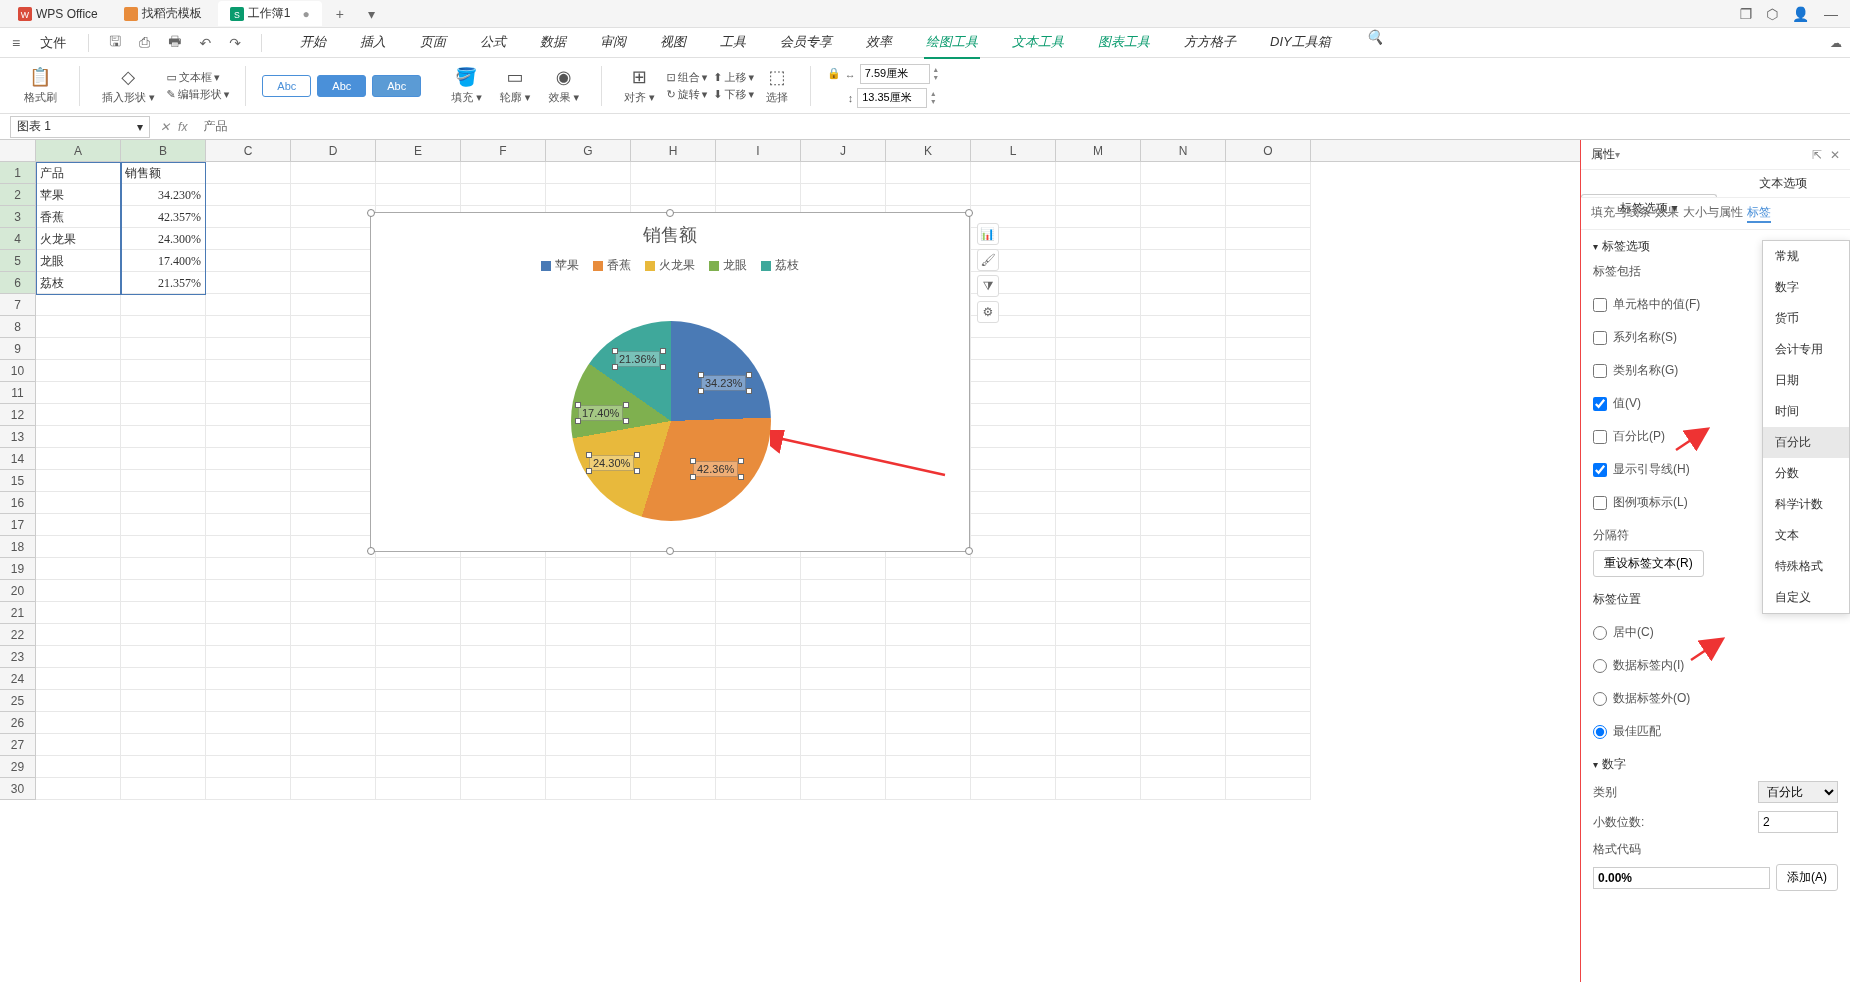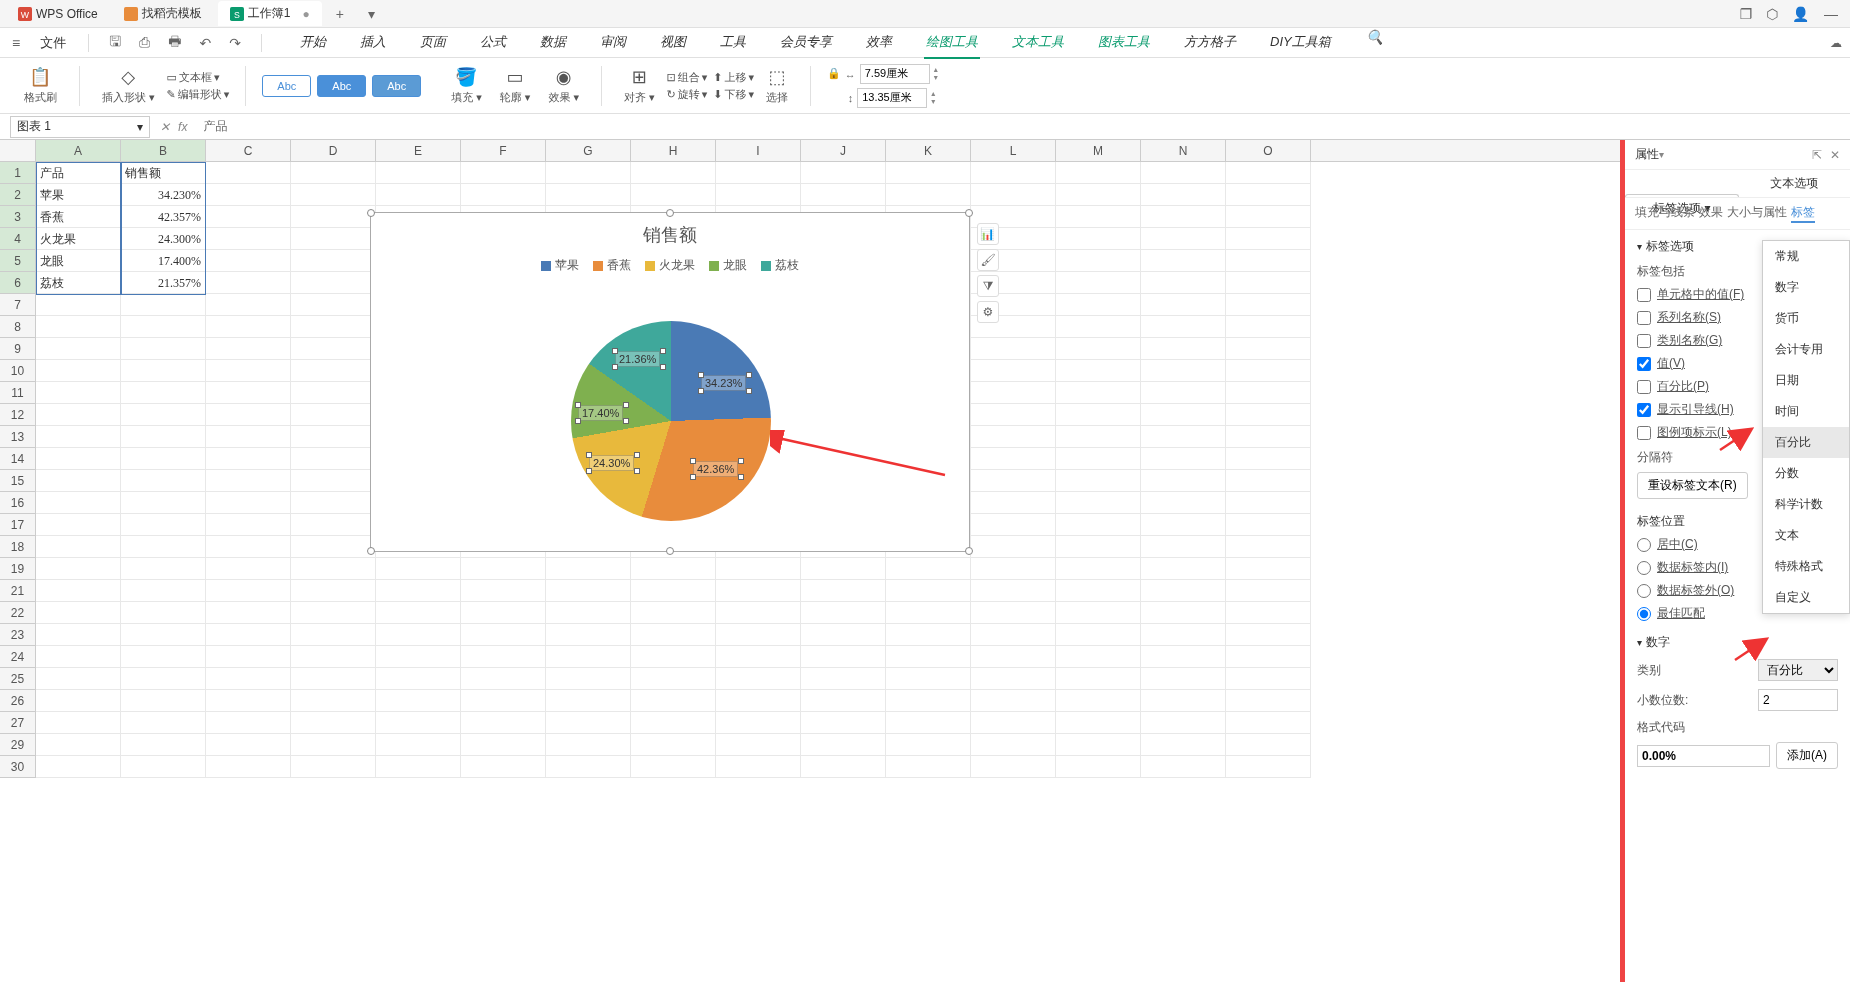--- a/index.html
+++ b/index.html
@@ -75,34 +75,34 @@
 .chart-legend { display: flex; justify-content: center; gap: 14px; margin-top: 10px; font-size: 12px; color: #555; }
 .legend-item { display: flex; align-items: center; gap: 4px; }
 .legend-sq { width: 10px; height: 10px; }
 .pie { position: absolute; left: 200px; top: 108px; width: 200px; height: 200px; border-radius: 50%; }
 .pie-label { position: absolute; font-size: 11px; background: rgba(255,255,255,0.3); padding: 1px 3px; border: 1px solid rgba(0,0,0,0.2); color: #333; }
 .pie-handle { position: absolute; width: 6px; height: 6px; background: #fff; border: 1px solid #666; }
 .chart-tools { position: absolute; right: -30px; top: 10px; display: flex; flex-direction: column; gap: 4px; }
 .chart-tool { width: 22px; height: 22px; border: 1px solid #ddd; border-radius: 3px; background: #fff; display: flex; align-items: center; justify-content: center; font-size: 12px; color: #666; }
 
 
-.right-panel { width: 230px; border-left: 5px solid #ef4444; background: #fff; display: flex; flex-direction: column; font-size: 12px; }
+.right-panel { width: 270px; border-left: 1px solid #ef4444; background: #fff; display: flex; flex-direction: column; font-size: 12px; }
 .panel-header { height: 30px; display: flex; align-items: center; justify-content: space-between; padding: 0 10px; border-bottom: 1px solid #eee; }
 .panel-tabs { display: flex; height: 28px; border-bottom: 1px solid #eee; }
 .panel-tab { flex: 1; text-align: center; line-height: 26px; font-size: 12px; }
 .panel-tab.active { border: 1px solid #ccc; border-bottom: none; border-radius: 3px 3px 0 0; margin-top: 24px; }
 .panel-subtabs { display: flex; gap: 4px; padding: 6px 10px; font-size: 12px; border-bottom: 1px solid #eee; }
 .panel-subtab { color: #666; }
 .panel-subtab.active { color: #4a90d9; border-bottom: 2px solid #4a90d9; }
 .panel-body { flex: 1; overflow-y: auto; padding: 8px 12px; position: relative; }
 .panel-section { margin-bottom: 12px; }
 .panel-section-title { font-size: 12px; color: #333; margin-bottom: 8px; display: flex; align-items: center; gap: 4px; }
 .panel-section-title::before { content: "▾"; font-size: 10px; }
 .panel-field { font-size: 12px; color: #555; margin: 8px 0 6px; }
-.checkbox-row, .radio-row { display: flex; align-items: center; gap: 6px; margin: 6px 0; font-size: 12px; color: #555; text-decoration: underline; }
+.checkbox-row, .radio-row { display: flex; align-items: center; gap: 6px; margin: 16px 0; font-size: 12px; color: #555; }
 .checkbox-row input, .radio-row input { width: 14px; height: 14px; }
 .panel-btn { padding: 4px 10px; border: 1px solid #ccc; background: #fff; font-size: 12px; border-radius: 3px; }
 .panel-input { width: 80px; height: 22px; border: 1px solid #ccc; padding: 0 4px; font-size: 12px; }
 
 
 .format-dropdown { position: absolute; right: 0; top: 0; width: 88px; background: #fff; border: 1px solid #ccc; box-shadow: 0 2px 8px rgba(0,0,0,0.15); z-index: 100; }
 .format-item { padding: 7px 12px; font-size: 12px; color: #333; cursor: pointer; }
 .format-item.highlighted { background: #e8e8e8; }
 
 
@@ -615,20 +615,38 @@
           <div class="cell"></div>
           <div class="cell"></div>
           <div class="cell"></div>
           <div class="cell"></div>
           <div class="cell"></div>
           <div class="cell"></div>
           <div class="cell"></div>
         </div>
         <div class="row">
           <div class="row-h">19</div>
+          <div class="cell"></div>
+          <div class="cell"></div>
+          <div class="cell"></div>
+          <div class="cell"></div>
+          <div class="cell"></div>
+          <div class="cell"></div>
+          <div class="cell"></div>
+          <div class="cell"></div>
+          <div class="cell"></div>
+          <div class="cell"></div>
+          <div class="cell"></div>
+          <div class="cell"></div>
+          <div class="cell"></div>
+          <div class="cell"></div>
+          <div class="cell"></div>
+        </div>
+        <div class="row">
+          <div class="row-h">20</div>
           <div class="cell"></div>
           <div class="cell"></div>
           <div class="cell"></div>
           <div class="cell"></div>
           <div class="cell"></div>
           <div class="cell"></div>
           <div class="cell"></div>
           <div class="cell"></div>
           <div class="cell"></div>
           <div class="cell"></div>

